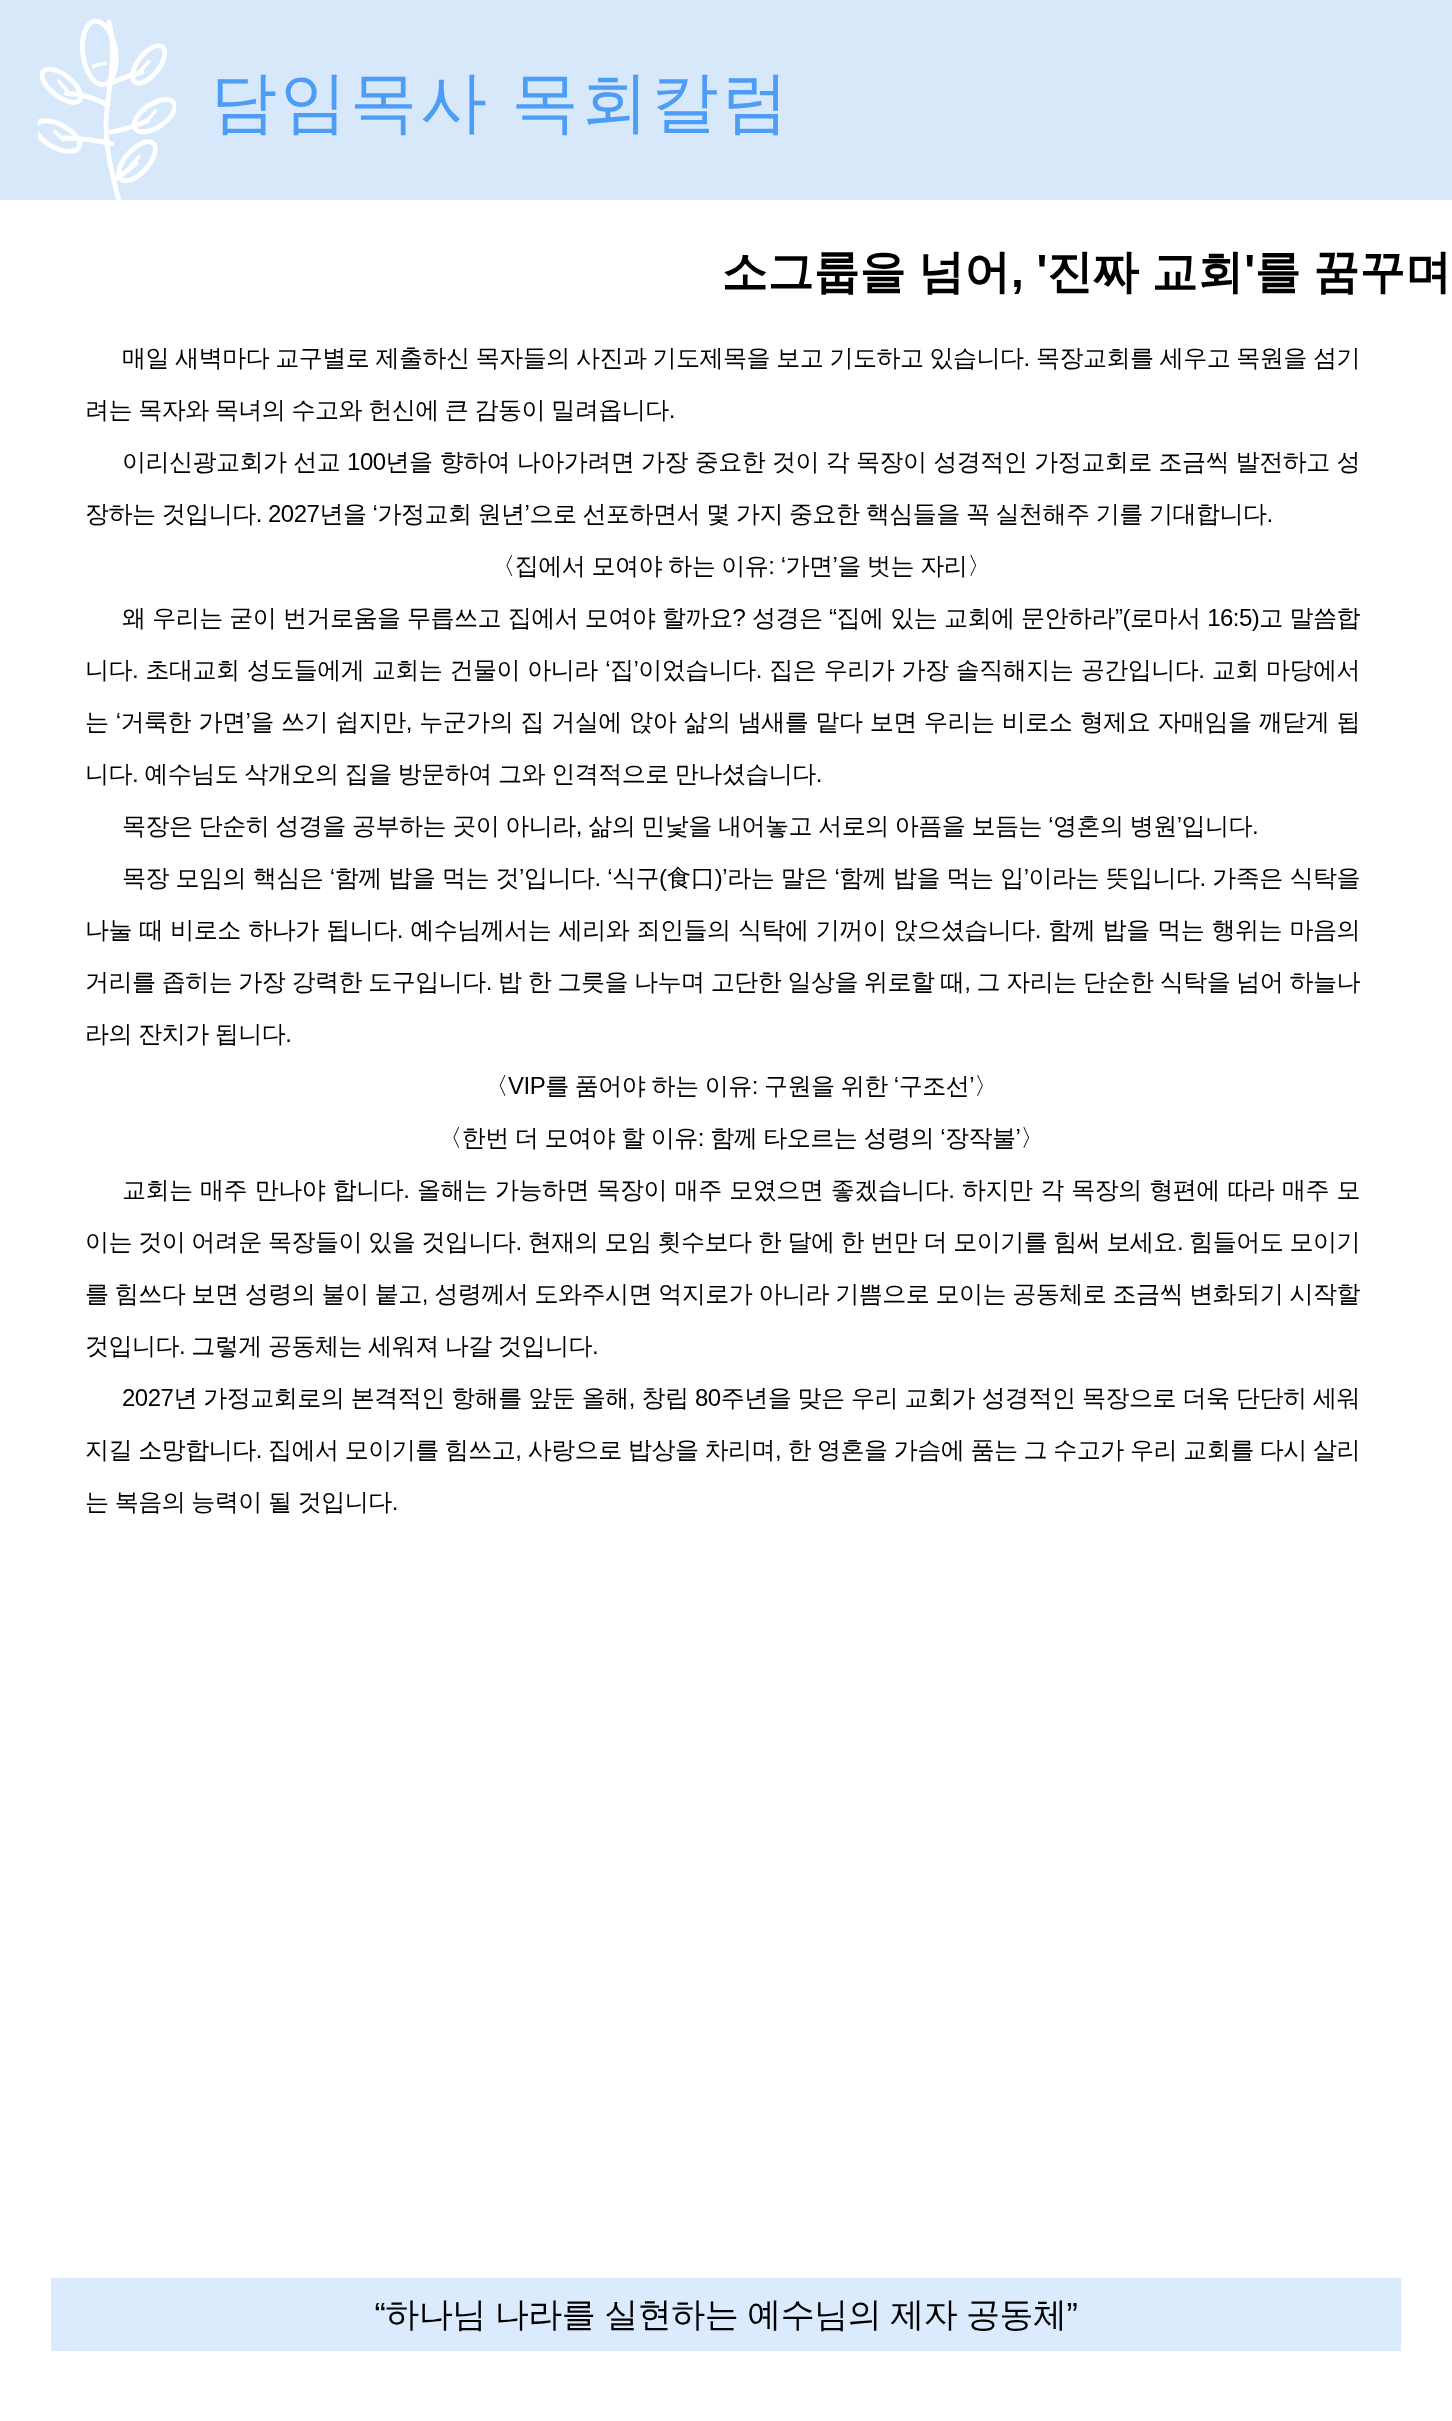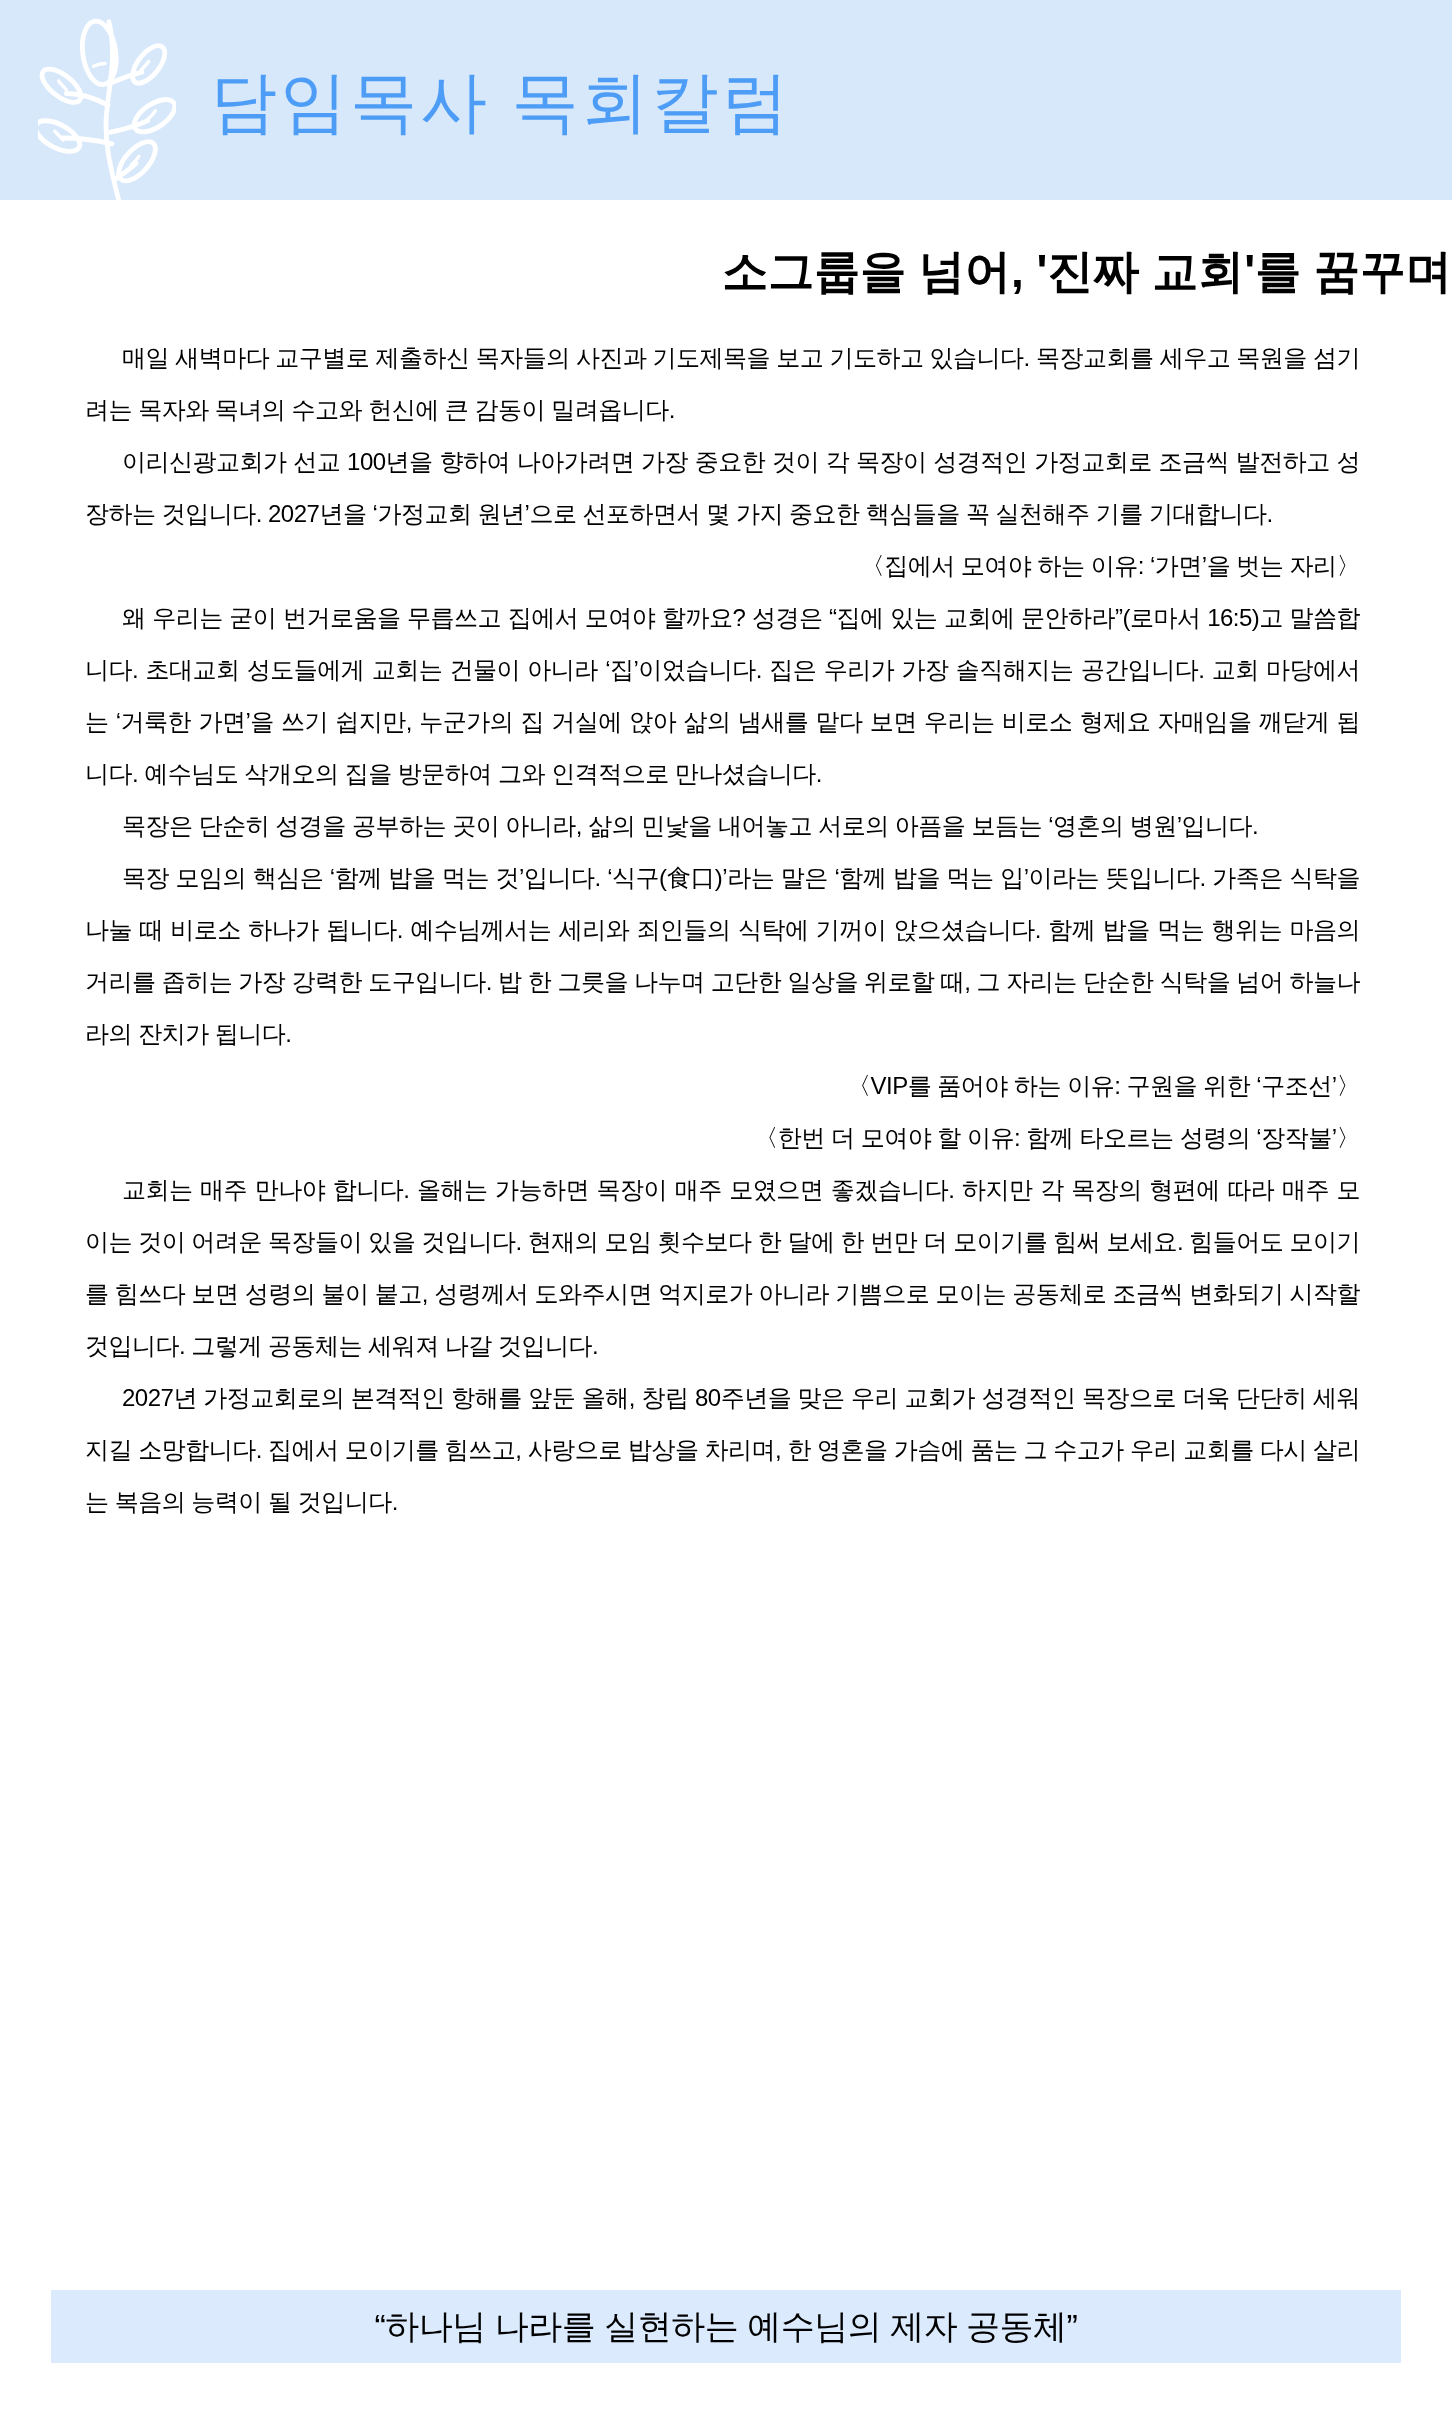--- a/index.html
+++ b/index.html
@@ -73,36 +73,35 @@
     font-size: 24px;
     line-height: 52px;
     letter-spacing: -0.5px;
   }
   .article-body p {
     text-indent: 37px;
     text-align: justify;
     word-break: break-all;
   }
   .article-body p.section-heading {
-    text-align: right;
+    text-align: center;
     word-break: keep-all;
   }
 
   
   .motto-bar {
     position: absolute;
     top: 2278px;
     left: 51px;
     width: 1350px;
     height: 73px;
     background: var(--footer-bg);
     display: flex;
     align-items: center;
     justify-content: center;
-    margin-top: 12px;
   }
   .motto-bar span {
     font-size: 34px;
     color: var(--body-text);
     letter-spacing: -0.5px;
     white-space: nowrap;
   }
 </style>
 </head>
 <body>

